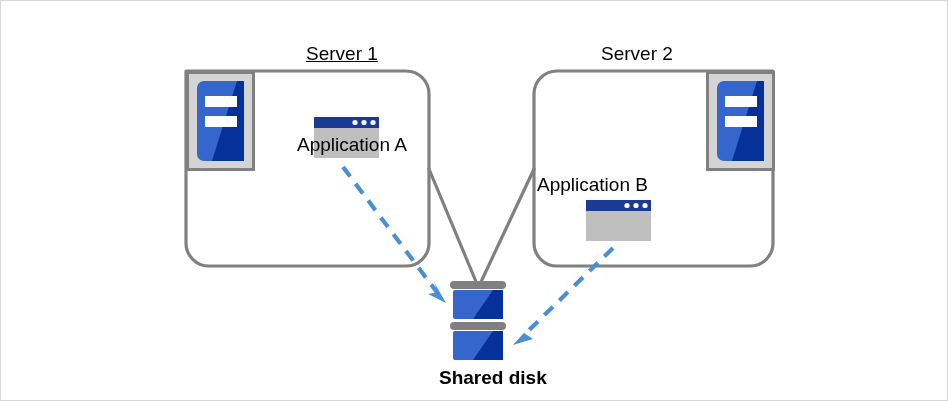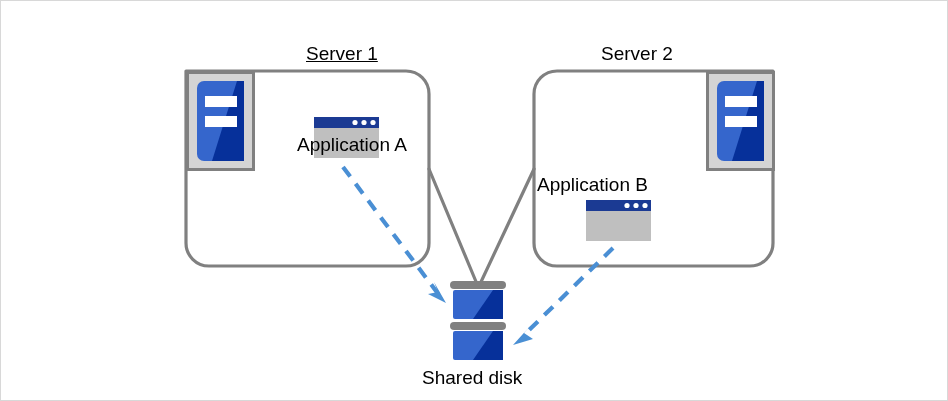--- a/index.html
+++ b/index.html
@@ -31,21 +31,21 @@
     color: #000000;
     font-size: 19px;
     line-height: 22px;
     white-space: nowrap;
     font-family: "Liberation Sans", sans-serif;
   }
   .lbl-server1 { left: 305px; top: 42px; text-decoration: underline; }
   .lbl-server2 { left: 600px; top: 42px; }
   .lbl-appA    { left: 296px; top: 90px; margin-top: 43px; }
   .lbl-appB    { left: 536px; top: 173px; }
-  .lbl-disk    { left: 421px; top: 366px; }
+  .lbl-disk    { left: 438px; top: 366px; font-weight: bold; }
 </style>
 </head>
 <body>
 
 <div id="canvas">
 
   <svg class="svg-layer" viewBox="0 0 948 401" xmlns="http://www.w3.org/2000/svg">
 
     <defs>
       <clipPath id="clipS1Icon">

